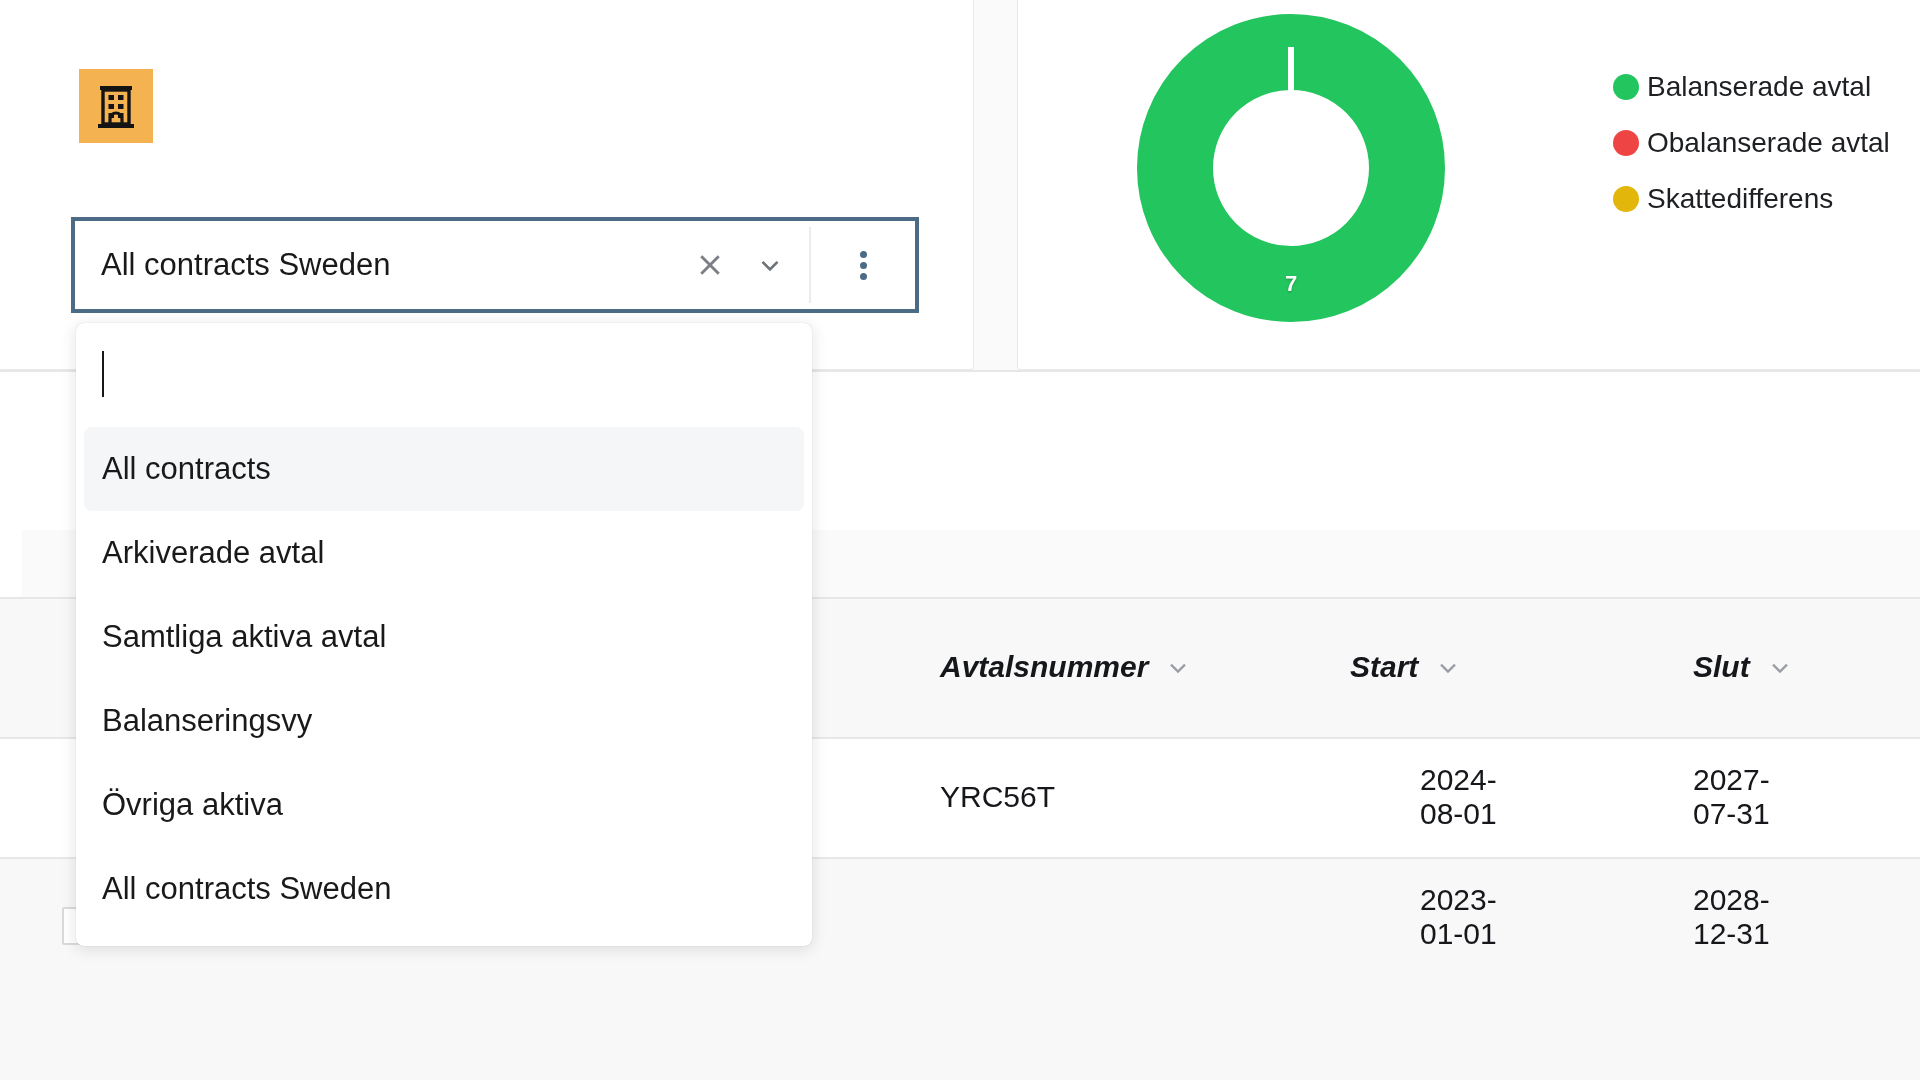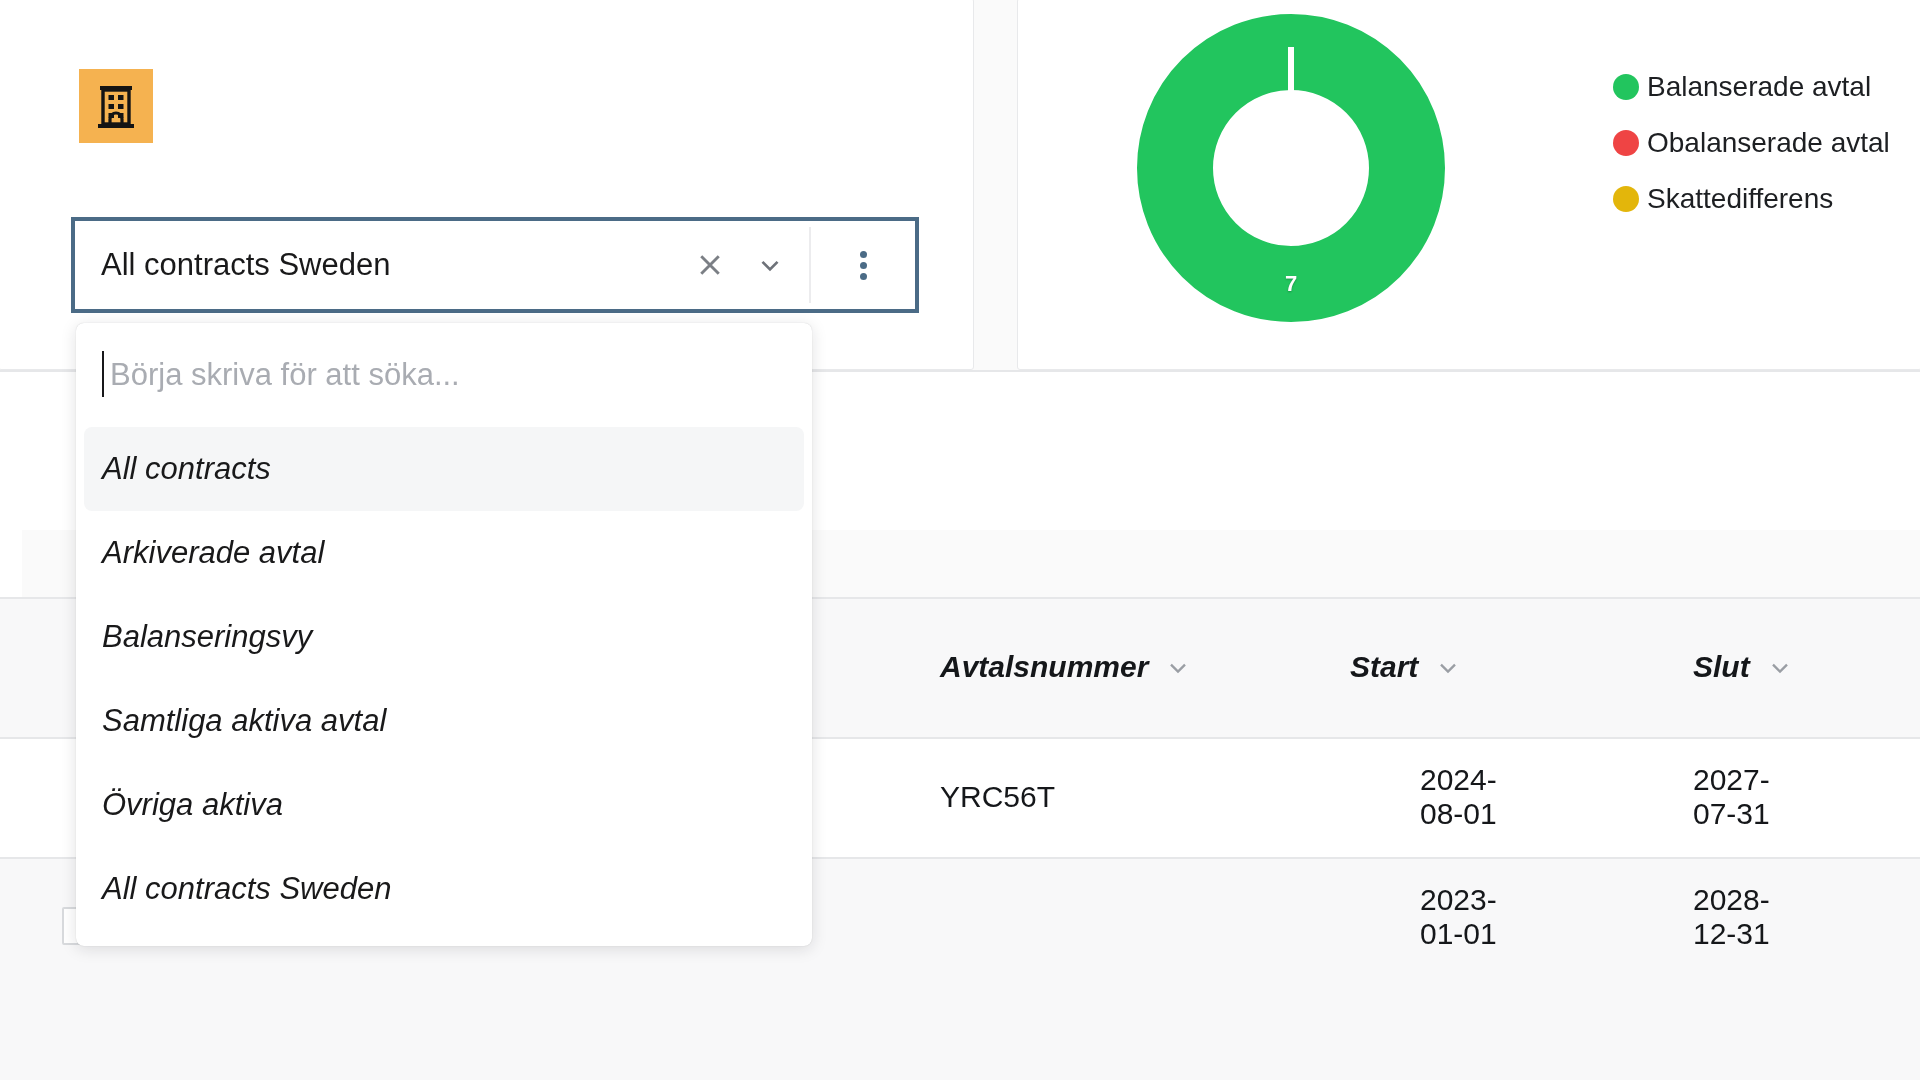--- a/index.html
+++ b/index.html
@@ -85,21 +85,21 @@
     height: 104px;
     display: flex; align-items: center;
     padding: 0 26px;
     position: relative;
   }
   .dd-caret {
     position: absolute; left: 26px; top: 28px;
     width: 2px; height: 46px; background: #18181a;
   }
   .dd-placeholder { font-size: 31px; color: #a9acb2; padding-left: 8px; }
-  .dd-list { padding: 0 8px; font-style: italic; }
+  .dd-list { padding: 0 8px; }
   .dd-item {
     height: 84px;
     display: flex; align-items: center;
     padding-left: 18px;
     font-size: 31px; color: #19191a;
     border-radius: 8px;
     cursor: pointer;
   }
   .dd-item.active { background: #f5f6f7; }
 
@@ -291,36 +291,35 @@
       <div class="cell bold" style="left:168px;height:120px">Nya fastighetsavtalet</div>
       <div class="cell" style="left:1420px;height:120px">2023-01-01</div>
       <div class="cell" style="left:1693px;height:120px">2028-12-31</div>
     </div>
   </div>
 
   <div class="dropdown">
     <div class="dd-search">
       <span class="dd-caret"></span>
 
-      <span class="dd-placeholder">Börja skriva för att söka...</span>
     </div>
     <div class="dd-list">
       <div class="dd-item active">
         <span>All contracts</span>
       </div>
       <div class="dd-item">
         <span>Arkiverade avtal</span>
       </div>
       <div class="dd-item">
+        <span>Samtliga aktiva avtal</span>
+      </div>
+      <div class="dd-item">
         <span>Balanseringsvy</span>
       </div>
       <div class="dd-item">
-        <span>Samtliga aktiva avtal</span>
-      </div>
-      <div class="dd-item">
         <span>Övriga aktiva</span>
       </div>
       <div class="dd-item">
         <span>All contracts Sweden</span>
       </div>
     </div>
   </div>
 
 </div>
 

